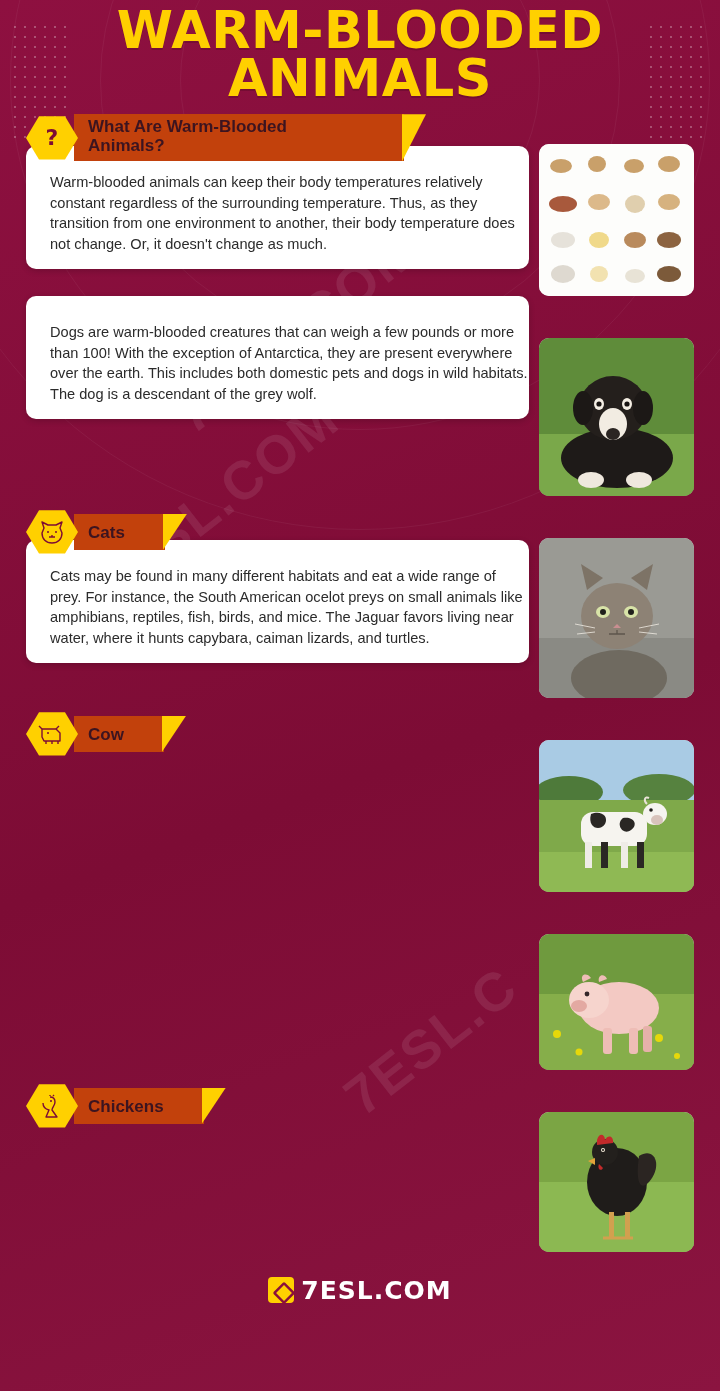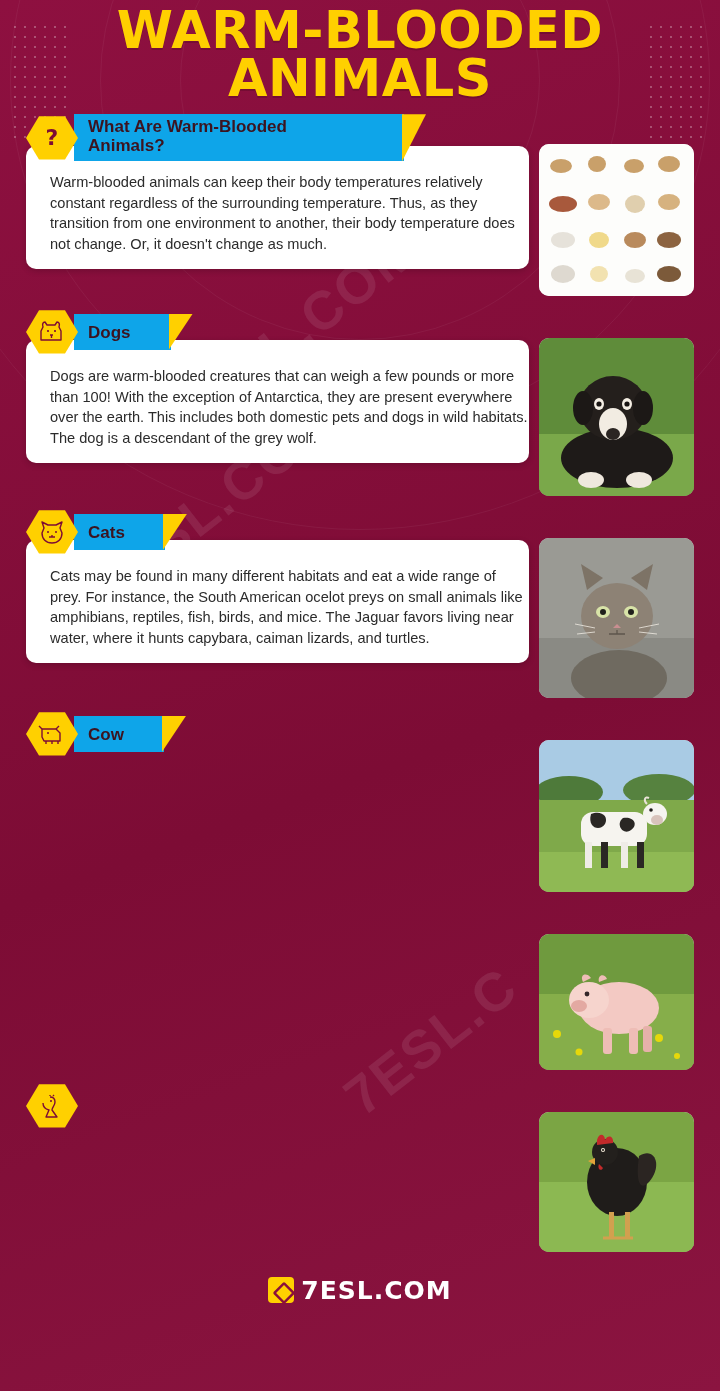--- a/index.html
+++ b/index.html
@@ -107,21 +107,21 @@
     margin-right: -4px;
   }
   .hex svg { display: block; }
   .hex .qmark {
     color: #7d0c35;
     font-size: 22px;
     font-weight: bold;
     font-family: "DejaVu Sans", sans-serif;
   }
   .head-band {
-    background: #0ea5e9;
+    background: #c2410c;
     color: #3c1420;
     font-weight: bold;
     font-size: 17px;
     line-height: 1.12;
     padding: 8px 40px 6px 14px;
     position: relative;
     min-height: 36px;
     display: flex;
     align-items: center;
     max-width: 330px;
@@ -250,33 +250,20 @@
           <ellipse cx="60" cy="130" rx="9" ry="8" fill="#f2e2b0"></ellipse>
           <ellipse cx="96" cy="132" rx="10" ry="7" fill="#e8e3d6"></ellipse>
           <ellipse cx="130" cy="130" rx="12" ry="8" fill="#7c5a3a"></ellipse>
         </g>
       </svg>
     </div>
   </section>
 
   <section class="section">
     <div class="left-col">
-      <div class="heading-row">
-        <div class="hex">
-          <svg width="30" height="26" viewBox="0 0 30 26">
-            <g fill="none" stroke="#7d0c35" stroke-width="1.4" stroke-linejoin="round">
-              <path d="M6 8c-1-3 0-5 2-5l2 3h8l2-3c2 0 3 2 2 5l2 4v9H4v-9z"></path>
-              <circle cx="11" cy="12" r="1.1" fill="#7d0c35" stroke="none"></circle>
-              <circle cx="18" cy="12" r="1.1" fill="#7d0c35" stroke="none"></circle>
-              <path d="M13 16h3M14.5 16v3"></path>
-            </g>
-          </svg>
-        </div>
-        <div class="head-band">Dogs</div>
-      </div>
       <div class="card">Dogs are warm-blooded creatures that can weigh a few pounds or more than 100! With the exception of Antarctica, they are present everywhere over the earth. This includes both domestic pets and dogs in wild habitats. The dog is a descendant of the grey wolf.</div>
     </div>
     <div class="photo" style="height:158px">
       <svg viewBox="0 0 155 158" preserveAspectRatio="none">
         <rect width="155" height="158" fill="#5f8c3a"></rect>
         <rect y="96" width="155" height="62" fill="#7aa84a"></rect>
         <ellipse cx="78" cy="120" rx="56" ry="30" fill="#1e1a18"></ellipse>
         <ellipse cx="74" cy="70" rx="34" ry="32" fill="#241f1c"></ellipse>
         <ellipse cx="74" cy="86" rx="14" ry="16" fill="#f2ece2"></ellipse>
         <ellipse cx="74" cy="96" rx="7" ry="6" fill="#2b2522"></ellipse>
@@ -401,20 +388,21 @@
       <div class="heading-row">
         <div class="hex">
           <svg width="28" height="26" viewBox="0 0 28 26">
             <g fill="none" stroke="#7d0c35" stroke-width="1.4" stroke-linejoin="round">
               <path d="M12 4c3 0 5 2 5 5 0 4-3 5-3 8l5 7H8l3-7c-4-1-6-4-6-7"></path>
               <path d="M12 3v-1M15 3l1-1"></path>
               <circle cx="13" cy="8" r="1" fill="#7d0c35" stroke="none"></circle>
             </g>
           </svg>
         </div>
+        <div class="head-band">Chickens</div>
       </div>
     </div>
     <div class="photo" style="height:140px">
       <svg viewBox="0 0 155 140" preserveAspectRatio="none">
         <rect width="155" height="140" fill="#7ba544"></rect>
         <rect y="70" width="155" height="70" fill="#8cb852"></rect>
         <ellipse cx="78" cy="70" rx="30" ry="34" fill="#1f1c1a"></ellipse>
         <path d="M100 44c16-10 24 10 10 26-8 9-14 2-10-26z" fill="#2b2522"></path>
         <circle cx="66" cy="40" r="13" fill="#23201d"></circle>
         <path d="M58 28c2-8 8-6 8 0 3-6 9-4 8 3l-16 2z" fill="#c22a2a"></path>

